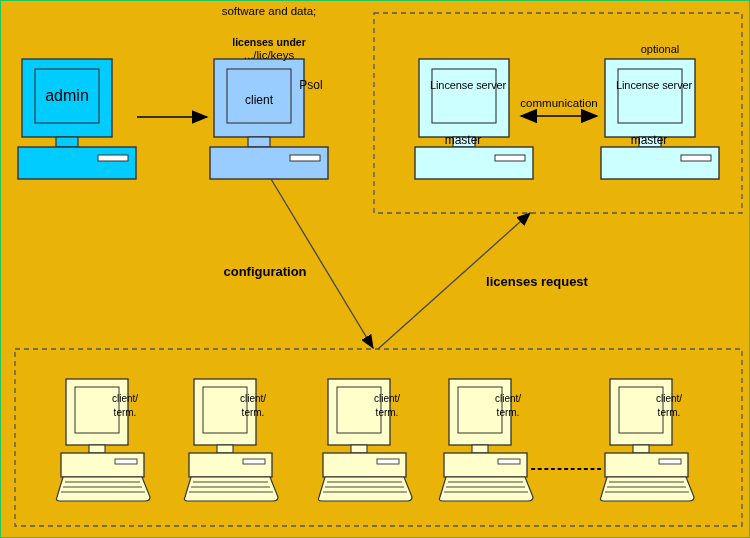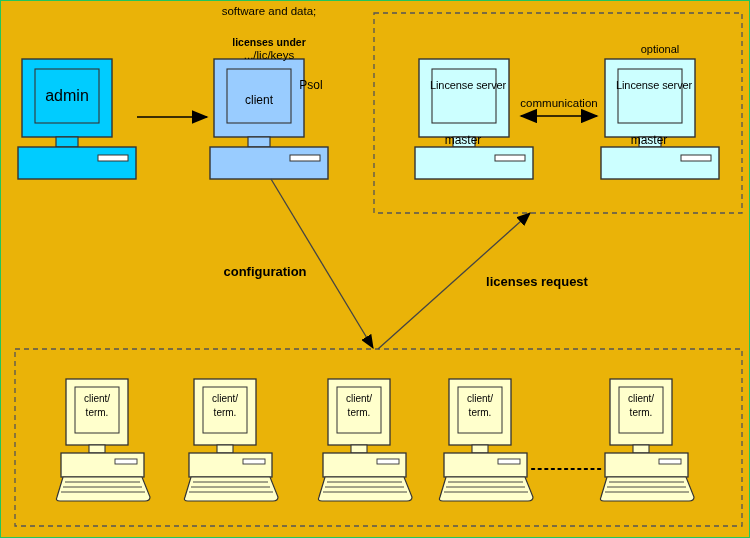--- a/index.html
+++ b/index.html
@@ -48,21 +48,21 @@
     position: absolute;
     text-align: center;
     color: #000000;
     white-space: pre;
     line-height: 1.15;
   }
   .scr-admin  { font-size: 16px; }
   .scr-psol   { font-size: 12px; }
   .scr-srv-sm { font-size: 11px; letter-spacing: -0.1px; }
   .scr-srv-lg { font-size: 12px; margin-top: 44px; }
-  .scr-client { font-size: 10px; }
+  .scr-client { font-size: 10px; margin-left: 28px; }
 </style>
 </head>
 <body>
 
 <div id="diagram-root">
 
   <svg id="art-layer" viewBox="0 0 750 538">
     <defs>
       <marker id="arrowFill" markerWidth="11" markerHeight="9" refX="10" refY="4.5" orient="auto">
         <path d="M0,0 L11,4.5 L0,9 z" fill="#000000"></path>

